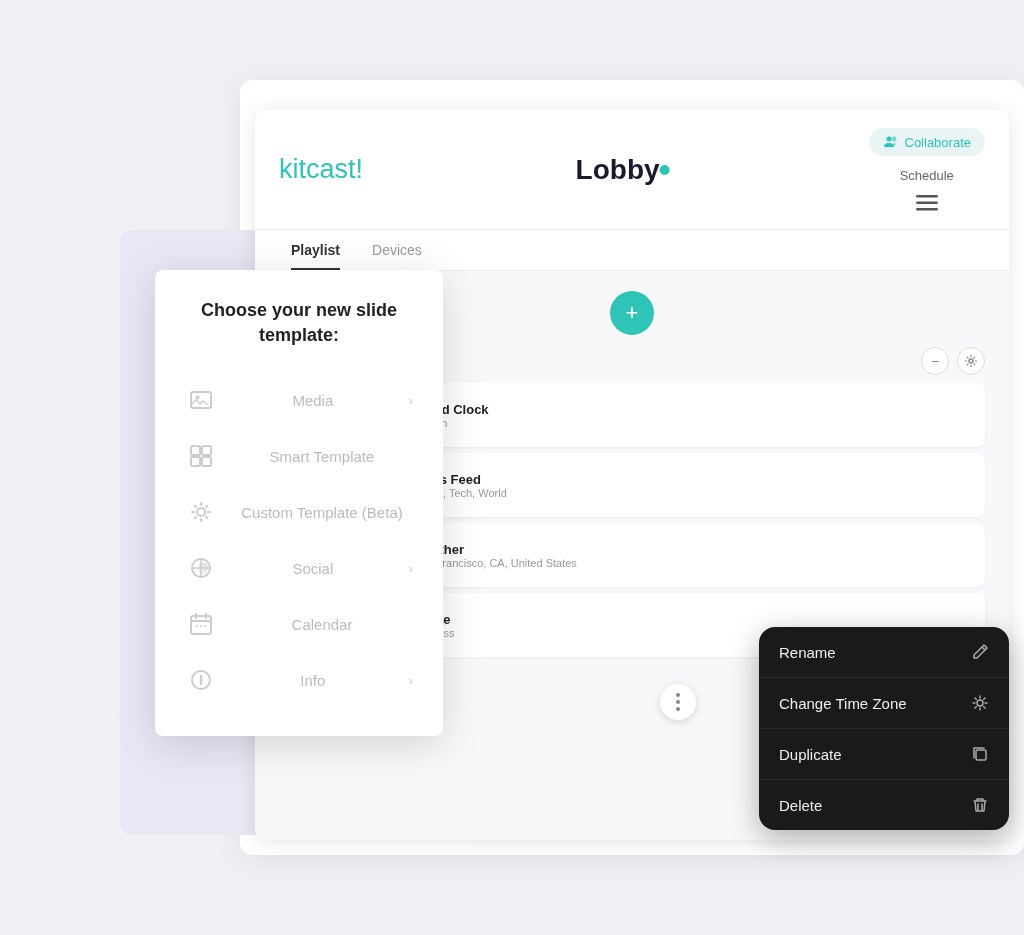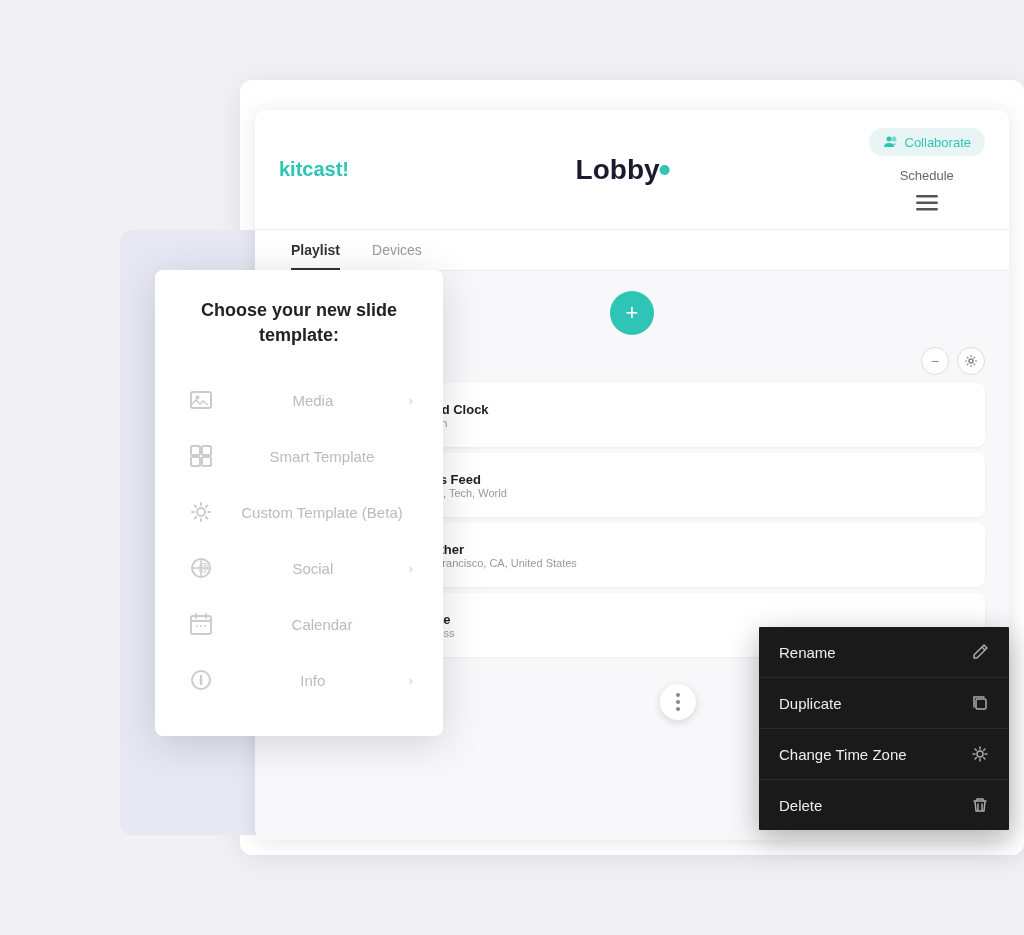--- a/index.html
+++ b/index.html
@@ -50,22 +50,22 @@
     .app-header {
       display: flex;
       align-items: center;
       padding: 18px 24px;
       background: #fff;
       border-radius: 10px 10px 0 0;
       border-bottom: 1px solid #eee;
     }
 
     .logo {
-      font-size: 20px;
-      font-weight: 700;
+      font-size: 27px;
+      font-weight: 400;
       color: #2ec4b6;
       margin-right: auto;
       text-align: center;
     }
     .logo span { color: #2ec4b6; }
 
     .lobby-title {
       font-size: 28px;
       font-weight: 700;
       color: #1a1a2e;
@@ -307,21 +307,21 @@
       color: #ccc;
     }
 
     
     .context-menu {
       position: absolute;
       bottom: 105px;
       right: 15px;
       width: 250px;
       background: #1a1a1a;
-      border-radius: 1px;
+      border-radius: 16px;
       overflow: hidden;
       z-index: 20;
       box-shadow: 0 8px 30px rgba(0,0,0,0.3);
     }
 
     .context-item {
       display: flex;
       align-items: center;
       justify-content: space-between;
       padding: 16px 20px;
@@ -649,40 +649,40 @@
     <span class="context-label">Rename</span>
     <span class="context-icon">
       <svg width="18" height="18" viewBox="0 0 18 18">
           <path d="M13 2l3 3-10 10H3v-3L13 2z" fill="none" stroke="#aaa" stroke-width="1.5" stroke-linejoin="round"></path>
           <path d="M11 4l3 3" stroke="#aaa" stroke-width="1.5"></path>
         </svg>
     </span>
   </div>
 
   <div class="context-item">
+    <span class="context-label">Change Time Zone</span>
+    <span class="context-icon">
+      <svg width="18" height="18" viewBox="0 0 18 18">
+          <circle cx="9" cy="9" r="3" fill="none" stroke="#aaa" stroke-width="1.5"></circle>
+          <path d="M9 2v2M9 14v2M2 9h2M14 9h2M3.93 3.93l1.41 1.41M12.66 12.66l1.41 1.41M3.93 14.07l1.41-1.41M12.66 5.34l1.41-1.41" stroke="#aaa" stroke-width="1.5" stroke-linecap="round"></path>
+        </svg>
+    </span>
+  </div>
+
+  <div class="context-item">
     <span class="context-label">Duplicate</span>
     <span class="context-icon">
       <svg width="18" height="18" viewBox="0 0 18 18">
           <rect x="5" y="5" width="10" height="10" rx="1.5" fill="none" stroke="#aaa" stroke-width="1.5"></rect>
           <path d="M3 13V3h10" fill="none" stroke="#aaa" stroke-width="1.5" stroke-linecap="round"></path>
         </svg>
     </span>
   </div>
 
   <div class="context-item">
-    <span class="context-label">Change Time Zone</span>
-    <span class="context-icon">
-      <svg width="18" height="18" viewBox="0 0 18 18">
-          <circle cx="9" cy="9" r="3" fill="none" stroke="#aaa" stroke-width="1.5"></circle>
-          <path d="M9 2v2M9 14v2M2 9h2M14 9h2M3.93 3.93l1.41 1.41M12.66 12.66l1.41 1.41M3.93 14.07l1.41-1.41M12.66 5.34l1.41-1.41" stroke="#aaa" stroke-width="1.5" stroke-linecap="round"></path>
-        </svg>
-    </span>
-  </div>
-
-  <div class="context-item">
     <span class="context-label">Delete</span>
     <span class="context-icon">
       <svg width="18" height="18" viewBox="0 0 18 18">
           <path d="M3 5h12M6 5V3h6v2M7 8v6M11 8v6M4 5l1 10h8l1-10" fill="none" stroke="#aaa" stroke-width="1.5" stroke-linecap="round" stroke-linejoin="round"></path>
         </svg>
     </span>
   </div>
 </div>
 
 </body></html>

